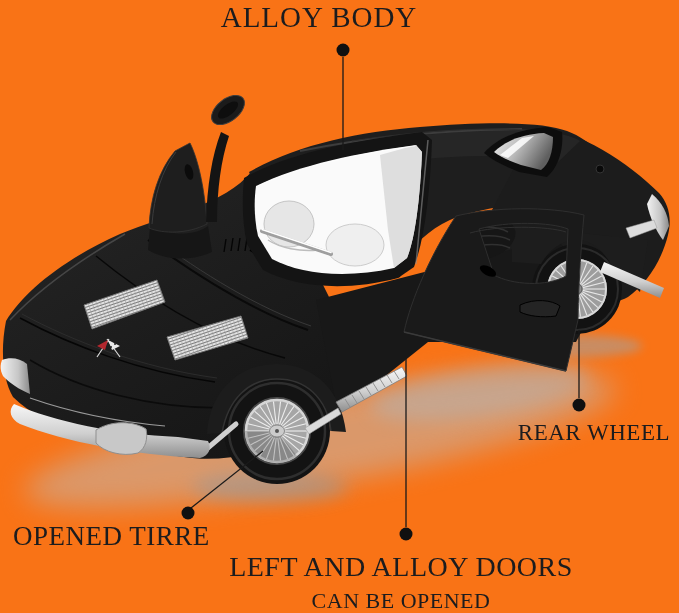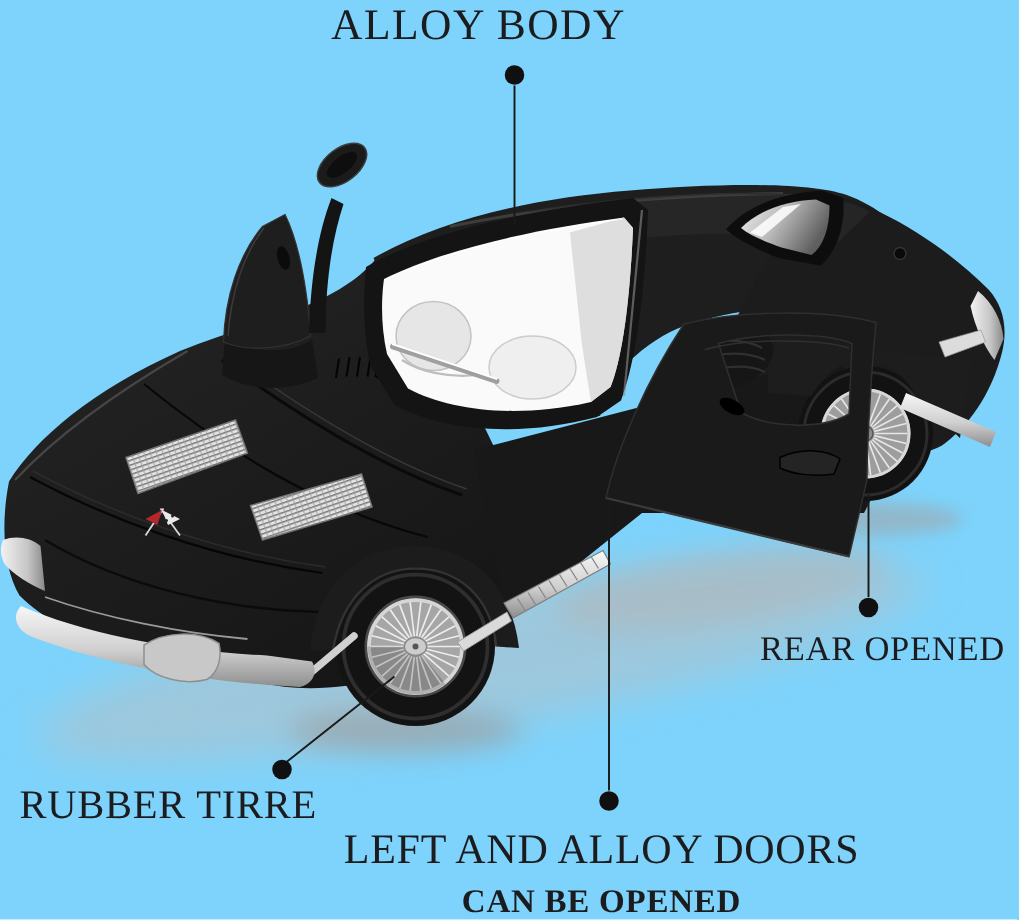--- a/index.html
+++ b/index.html
@@ -1,27 +1,27 @@
 <!DOCTYPE html>
 <html><head>
 <meta charset="utf-8">
 <style>
   html,body{margin:0;padding:0;background:#ffffff;}
   .stage{
-    position:relative;width:679px;height:613px;background:#7dd3fc;overflow:hidden;
+    position:relative;width:679px;height:613px;background:#f97316;overflow:hidden;
     font-family:"Liberation Serif","DejaVu Serif",serif;color:#1c1c1e;
   }
   .stage svg{position:absolute;left:0;top:0;}
   .label{position:absolute;white-space:nowrap;}
   .label-alloy{left:319px;top:1px;transform:translateX(-50%);font-size:29px;letter-spacing:1px;}
   .label-rear{right:9px;top:417px;text-align:right;font-size:23px;line-height:31px;letter-spacing:.5px;}
   .label-rubber{left:13px;top:521px;font-size:27px;letter-spacing:.5px;}
   .label-doors{left:401px;top:551px;transform:translateX(-50%);text-align:center;}
   .doors-l1{font-size:28px;letter-spacing:.5px;}
-  .doors-l2{font-size:22px;margin-top:5px;letter-spacing:.5px;font-weight:bold;}
+  .doors-l2{font-size:22px;margin-top:5px;letter-spacing:.5px;}
 </style>
 </head>
 <body>
 
 <div class="stage">
 
 <svg width="679" height="613" viewBox="0 0 679 613" aria-hidden="true">
   <defs>
     <filter id="blurBig" x="-60%" y="-60%" width="220%" height="220%">
           <feGaussianBlur stdDeviation="14"></feGaussianBlur>
@@ -277,22 +277,22 @@
     <circle cx="343" cy="50" r="6.5"></circle>
     <circle cx="188" cy="513" r="6.5"></circle>
     <circle cx="406" cy="534" r="6.5"></circle>
     <circle cx="579" cy="405" r="6.5"></circle>
   </g>
 </svg>
 
   <div class="label label-alloy">ALLOY BODY</div>
 
   <div class="label label-rear">
-    <span>REAR OPENED</span><br>
+    <span>REAR WHEEL</span><br>
   </div>
 
-  <div class="label label-rubber">RUBBER TIRRE</div>
+  <div class="label label-rubber">OPENED TIRRE</div>
 
   <div class="label label-doors">
     <div class="doors-l1">LEFT AND ALLOY DOORS</div>
     <div class="doors-l2">CAN BE OPENED</div>
   </div>
 </div>
 
 </body></html>

